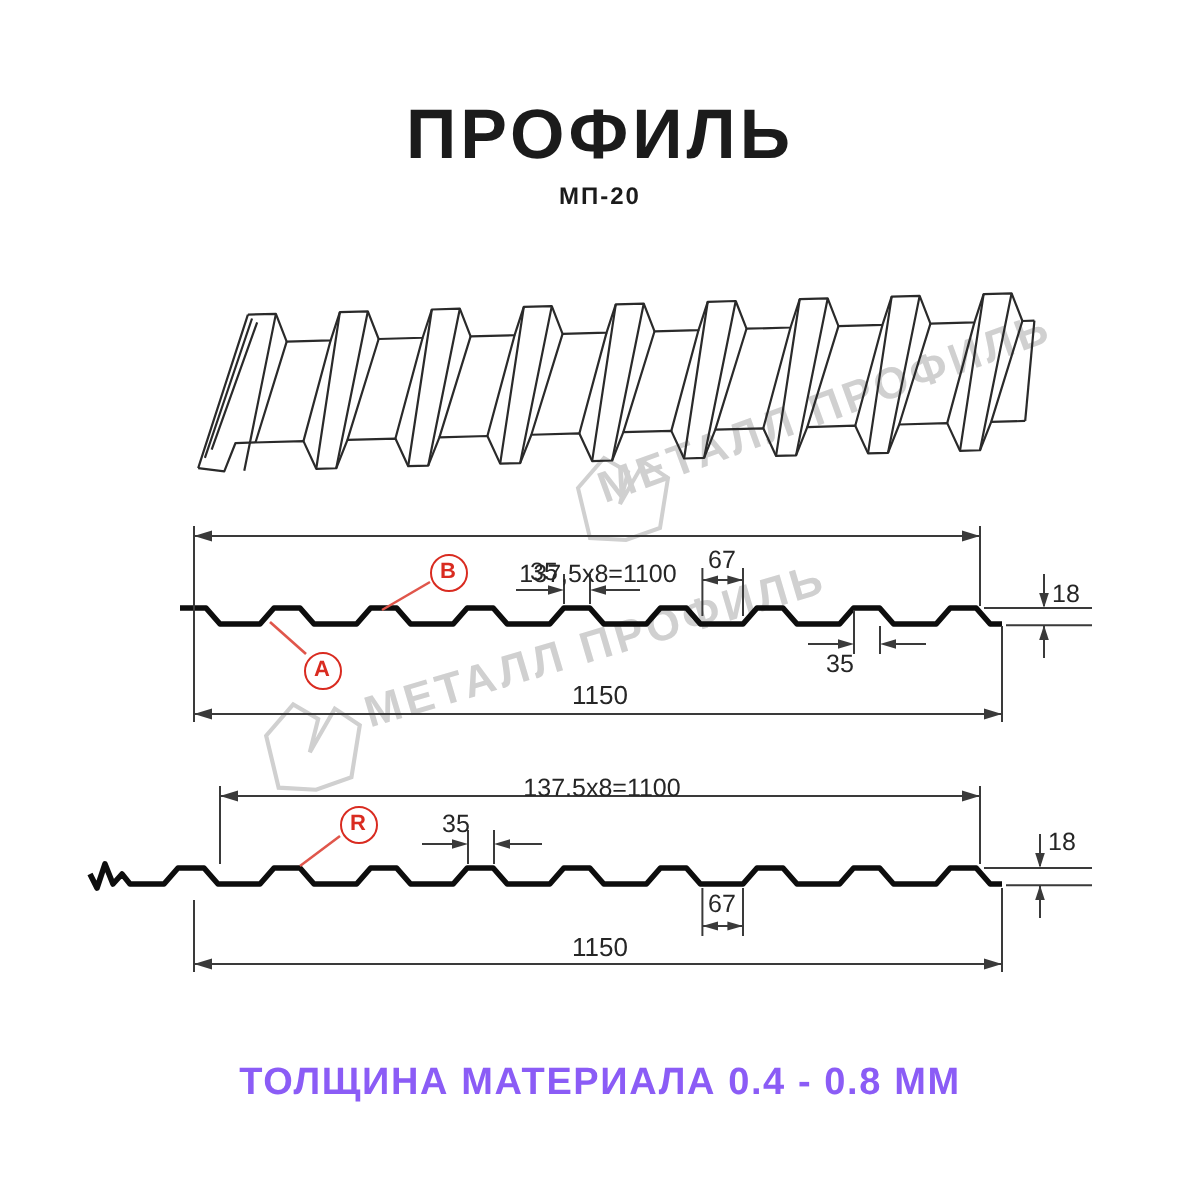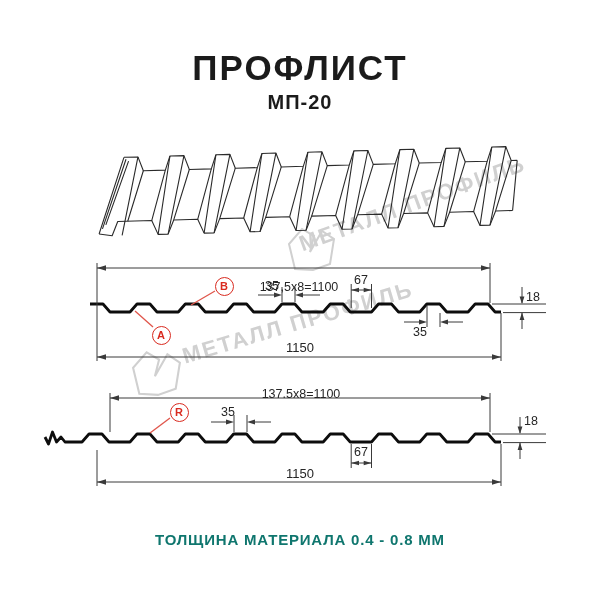--- a/index.html
+++ b/index.html
@@ -10,38 +10,38 @@
   }
   .abs{position:absolute;}
   .ctr{transform:translateX(-50%);}
   #stage{position:absolute;inset:0;width:600px;height:600px;}
   .layer{position:absolute;inset:0;pointer-events:none;}
   .title{
     left:300px;top:48px;font-size:35px;font-weight:700;letter-spacing:2px;
     color:#1b1b1b;white-space:nowrap;
   }
   .subtitle{
-    left:300px;top:91px;font-size:20px;font-weight:600;letter-spacing:1px;
+    left:300px;top:91px;font-size:12px;font-weight:600;letter-spacing:1px;
     color:#1b1b1b;white-space:nowrap;
   }
   .dim{
     font-size:12.5px;color:#262626;white-space:nowrap;line-height:1;
   }
   .marker{
     width:17px;height:17px;border:1.8px solid #d92b20;border-radius:50%;
     background:#fff;color:#d92b20;font-size:11px;font-weight:700;
     display:flex;align-items:center;justify-content:center;line-height:1;
   }
   .wm-text{
     color:#d0d0d0;font-weight:700;font-size:22px;letter-spacing:2px;
     white-space:nowrap;transform-origin:left center;
   }
   .footer{
-    left:300px;top:531px;font-size:15px;font-weight:600;letter-spacing:0.8px;
-    color:#0f766e;white-space:nowrap;
+    left:300px;top:531px;font-size:19px;font-weight:600;letter-spacing:0.8px;
+    color:#8b5cf6;white-space:nowrap;
   }
 </style>
 </head>
 <body>
 
 <div id="stage">
 
   <div class="layer">
     <svg class="abs" style="left:287px;top:224px;" width="50" height="48" viewBox="0 0 50 48">
       <path d="M8,45 L2,20 L15,5 L27,12 L23,28 L35,7 L47,15 L43,40 L26,46 Z" fill="none" stroke="#d0d0d0" stroke-width="2"></path>
@@ -155,21 +155,21 @@
       <polygon points="247,422 255,419.6 255,424.4"></polygon>
       <polygon points="351.2,463 359,460.7 359,465.3"></polygon>
       <polygon points="371.5,463 363.7,460.7 363.7,465.3"></polygon>
       <polygon points="520,434 517.6,426.5 522.4,426.5"></polygon>
       <polygon points="520,442.6 517.6,450 522.4,450"></polygon>
     </g>
     <path d="M150,433 L170,418" stroke="#e0564b" stroke-width="1.3"></path>
   </svg>
 
   <div class="layer">
-    <div class="abs ctr title">ПРОФЛИСТ</div>
+    <div class="abs ctr title">ПРОФИЛЬ</div>
     <div class="abs ctr subtitle">МП-20</div>
 
     <div class="abs ctr dim" style="left:299px;top:253px;margin-top:28px;">137,5x8=1100</div>
     <div class="abs ctr dim" style="left:272px;top:280px;">35</div>
     <div class="abs ctr dim" style="left:361px;top:274px;">67</div>
     <div class="abs dim" style="left:526px;top:291px;">18</div>
     <div class="abs ctr dim" style="left:420px;top:326px;">35</div>
     <div class="abs ctr dim" style="left:300px;top:341px;font-size:13px;">1150</div>
     <div class="abs marker" style="left:151.5px;top:325.5px;">
       <span>A</span>

